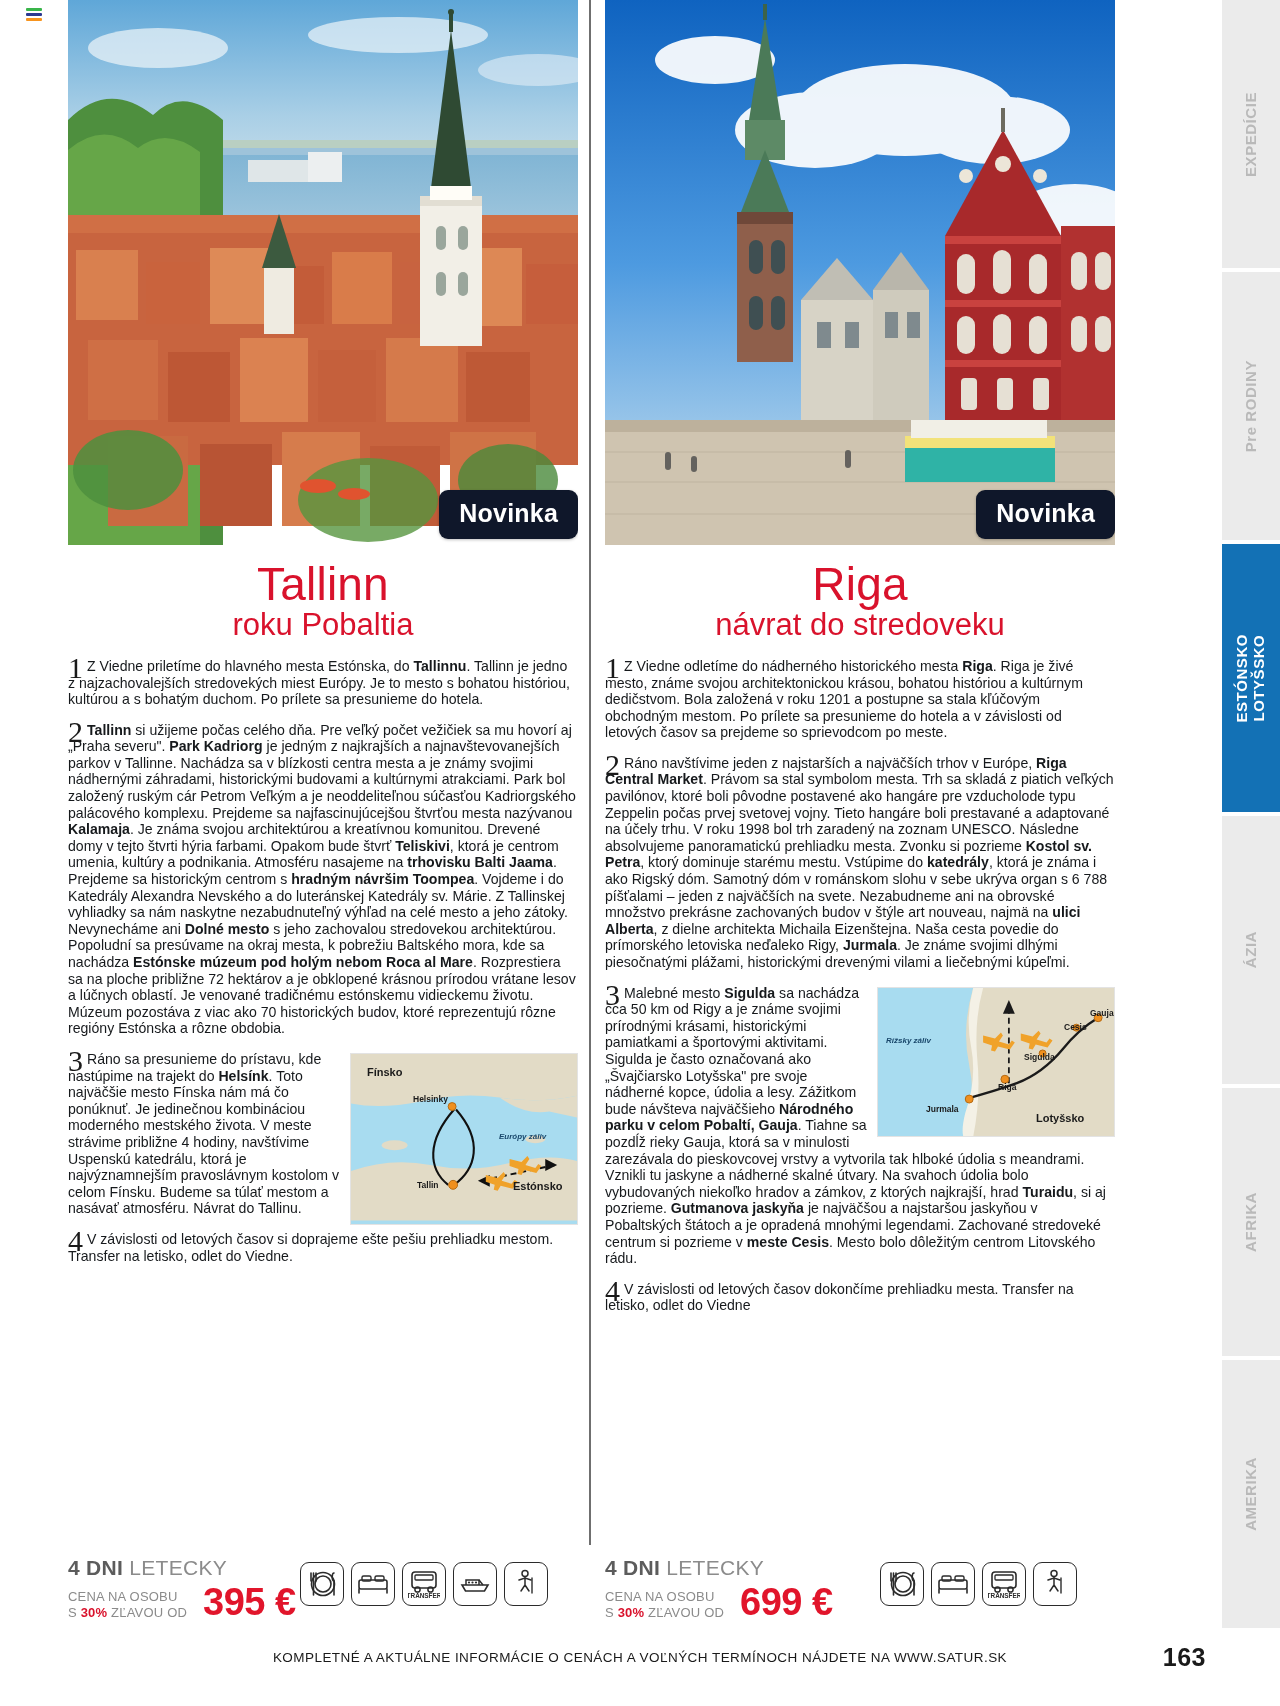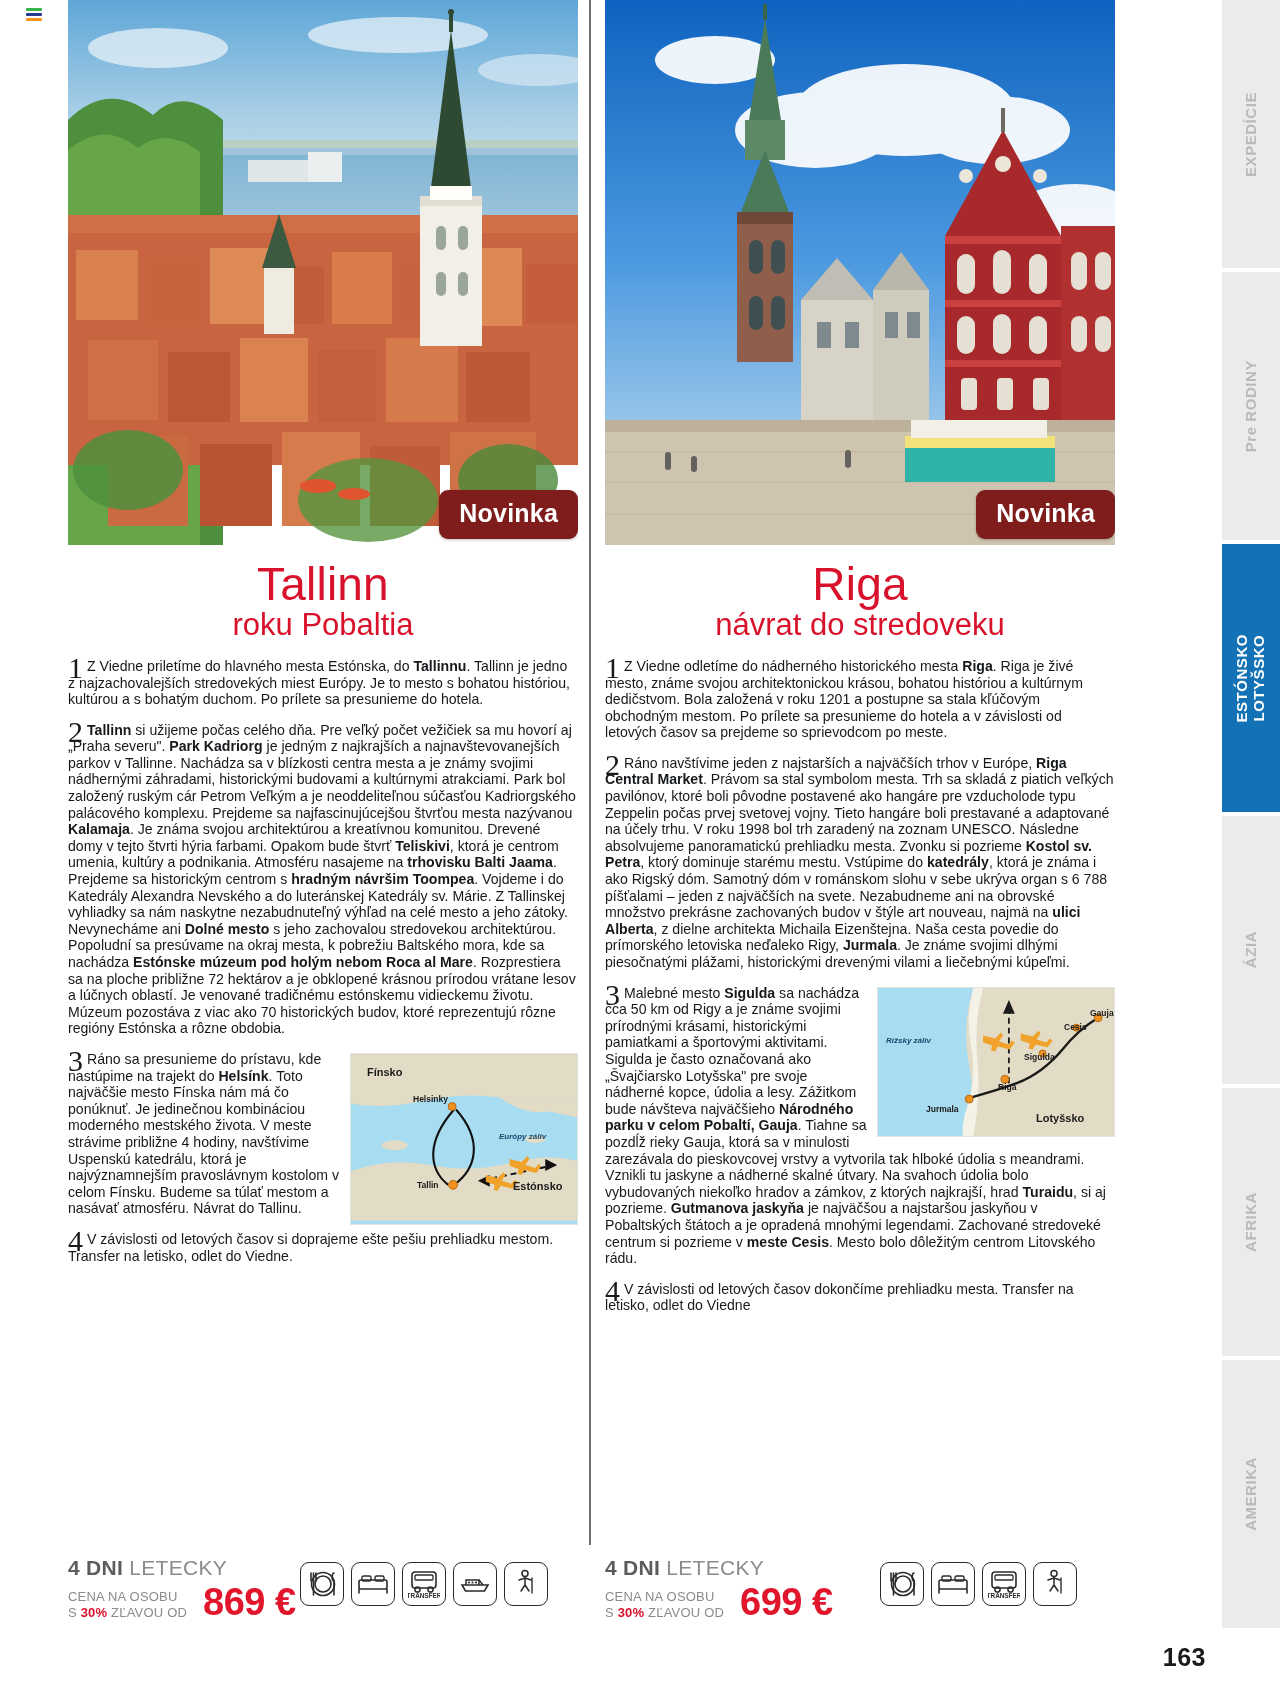--- a/index.html
+++ b/index.html
@@ -37,21 +37,21 @@
   .col { position:absolute; top:0; width:510px; }
   #col-left  { left:68px; }
   #col-right { left:605px; }
   #col-divider { position:absolute; left:589px; top:0; width:2px; height:1545px; background:#6f6f6f; }
 
   
   .hero { position:relative; width:510px; height:545px; overflow:hidden; }
   .hero-sky { position:absolute; inset:0; }
   .badge {
     position:absolute; right:0px; bottom:6px;
-    background:#7f1d1d; color:#fff; border-radius:9px;
+    background:#0f172a; color:#fff; border-radius:9px;
     font-size:25px; font-weight:bold; padding:9px 20px 11px 20px;
     letter-spacing:.2px; box-shadow:0 1px 3px rgba(0,0,0,.25);
   }
 
   
   .title-wrap { text-align:center; padding-top:16px; }
   .title  { font-size:46px; color:#d9122c; font-weight:normal; line-height:1.04; letter-spacing:.2px; }
   .subtitle { font-size:31px; color:#d9122c; font-weight:normal; line-height:1.1; margin-top:-1px; }
 
   
@@ -420,21 +420,21 @@
   <div class="pricebar left">
     <div class="days">
       <b>4 DNI</b>
       <span>LETECKY</span>
     </div>
     <div class="price-row">
       <div class="per-person">
         <div>CENA NA OSOBU</div>
         <div><span>S </span><b>30%</b><span> ZĽAVOU OD</span></div>
       </div>
-      <div class="price">869 €</div>
+      <div class="price">395 €</div>
     </div>
   </div>
 
   <div class="icons left">
     <div class="ibox">
       <svg width="30" height="26" viewBox="0 0 30 26">
           <circle cx="16" cy="13" r="8" fill="none" stroke="#2b2b2b" stroke-width="1.6"></circle>
           <circle cx="16" cy="13" r="11.5" fill="none" stroke="#2b2b2b" stroke-width="1.6"></circle>
           <path d="M4 2 v8 M6.5 2 v8 M9 2 v8 M6.5 10 v14" stroke="#2b2b2b" stroke-width="1.6" fill="none" stroke-linecap="round"></path>
           <path d="M27 2 c-2.4 0 -2.4 8 0 8 v14" stroke="#2b2b2b" stroke-width="1.6" fill="none" stroke-linecap="round"></path>
@@ -518,20 +518,21 @@
     </div>
     <div class="ibox">
       <svg width="22" height="30" viewBox="0 0 22 30">
           <circle cx="10" cy="4.5" r="3" fill="none" stroke="#2b2b2b" stroke-width="1.5"></circle>
           <path d="M10 8 v8 l-4 6 M10 16 l4 6 M4 11 l6 -2 l6 2" fill="none" stroke="#2b2b2b" stroke-width="1.5" stroke-linecap="round"></path>
           <path d="M17 9 v15" stroke="#2b2b2b" stroke-width="1.4" stroke-linecap="round"></path>
         </svg>
     </div>
   </div>
 
+  <div id="footer-line">KOMPLETNÉ A AKTUÁLNE INFORMÁCIE O CENÁCH A VOĽNÝCH TERMÍNOCH NÁJDETE NA WWW.SATUR.SK</div>
   <div id="page-num">163</div>
 
   <div id="rail">
     <div class="rail-tab rail-grey" style="top:0px;    height:268px;">
         <span class="rail-label">EXPEDÍCIE</span>
       </div>
     <div class="rail-tab rail-grey" style="top:272px;  height:268px;">
         <span class="rail-label">Pre RODINY</span>
       </div>
     <div class="rail-tab rail-active" style="top:544px;  height:268px;">

